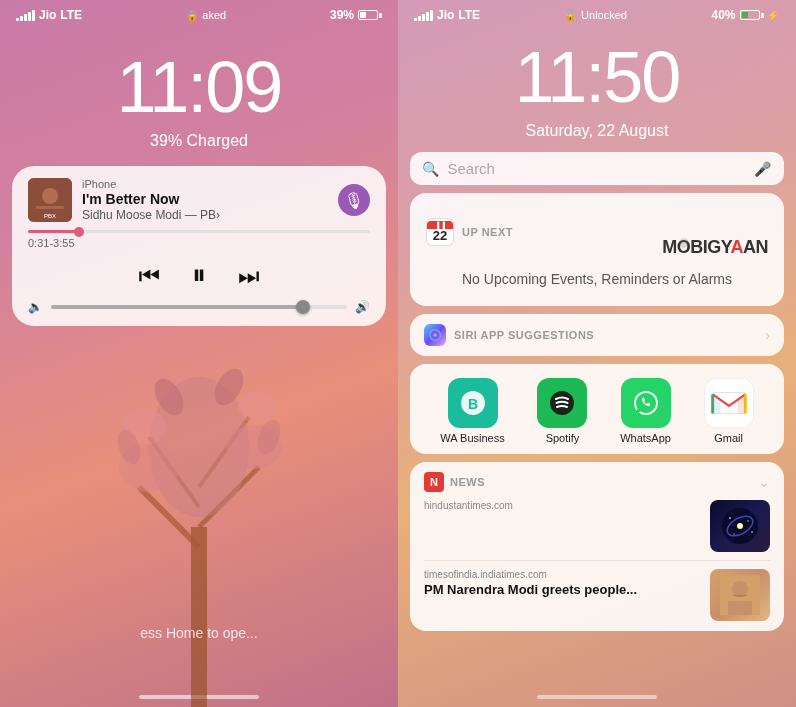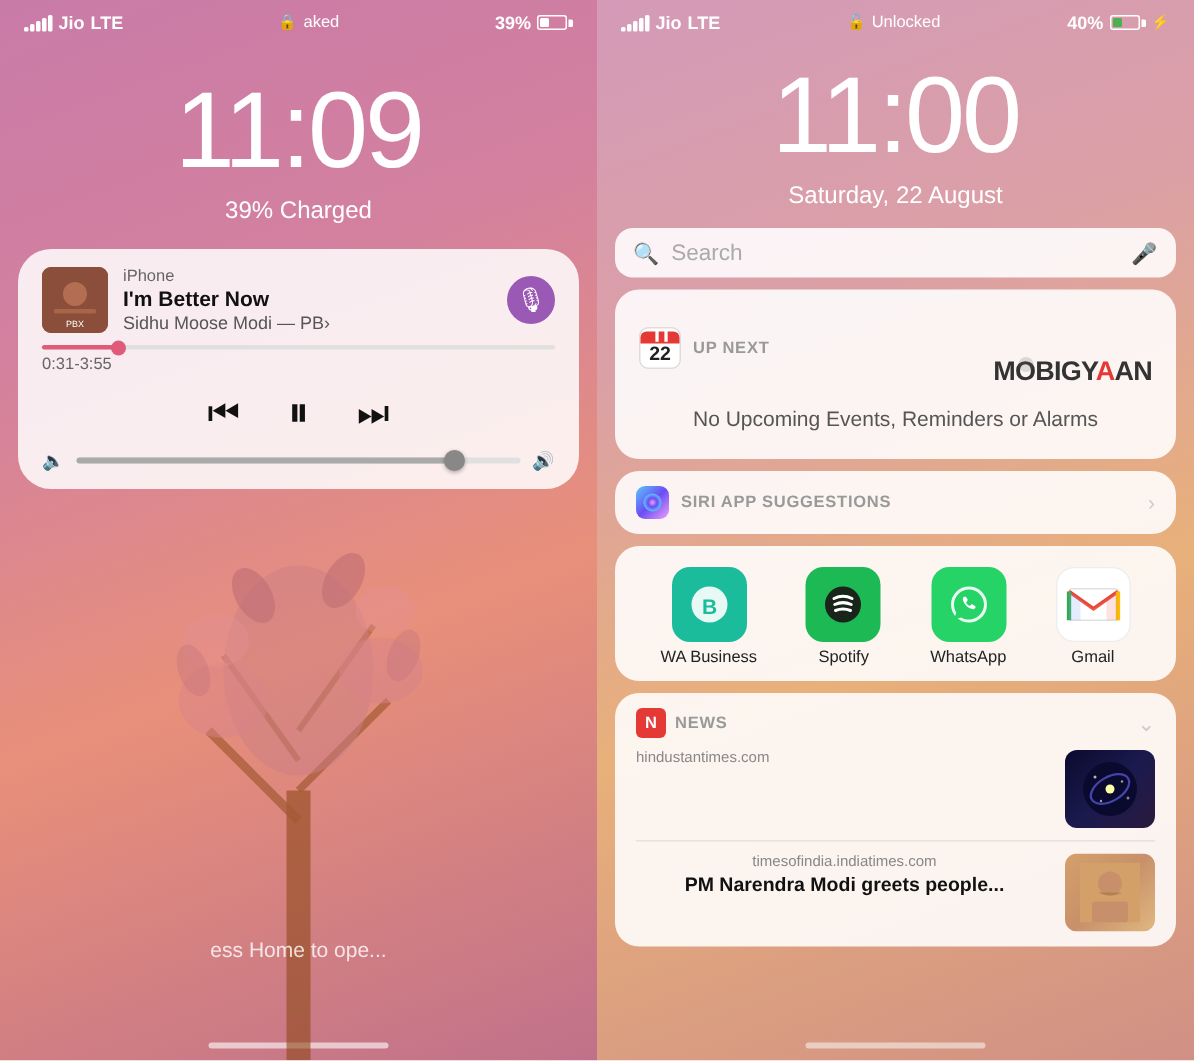--- a/index.html
+++ b/index.html
@@ -547,21 +547,20 @@
       gap: 8px;
       margin-bottom: 8px;
       padding-bottom: 8px;
       border-bottom: 1px solid rgba(0,0,0,0.08);
     }
 
     .news-item:last-child {
       border-bottom: none;
       margin-bottom: 0;
       padding-bottom: 0;
-      text-align: center;
     }
 
     .news-text-block {
       flex: 1;
     }
 
     .news-source {
       font-size: 10px;
       color: #888;
       margin-bottom: 2px;
@@ -800,21 +799,21 @@
       <div class="battery">
         <div class="battery-body">
           <div class="battery-fill green" style="width:40%"></div>
         </div>
         <div class="battery-tip"></div>
       </div>
       <span style="color:#f0c040;font-size:10px;">⚡</span>
     </div>
   </div>
 
-  <div class="right-time">11:00</div>
+  <div class="right-time">11:50</div>
   <div class="right-date">Saturday, 22 August</div>
 
   <div class="search-bar">
     <span class="search-icon">🔍</span>
     <span class="search-text">Search</span>
     <span class="mic-icon">🎤</span>
   </div>
 
   <div class="calendar-card">
     <div class="cal-header">

